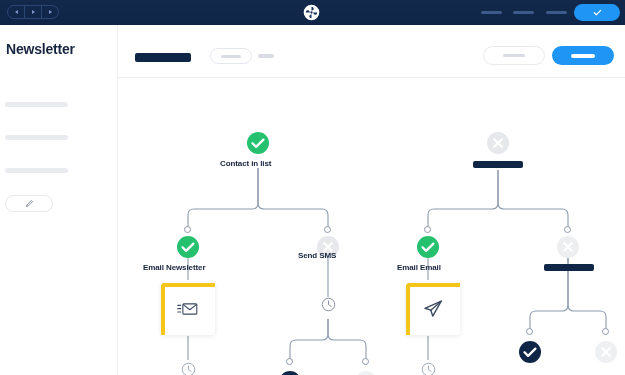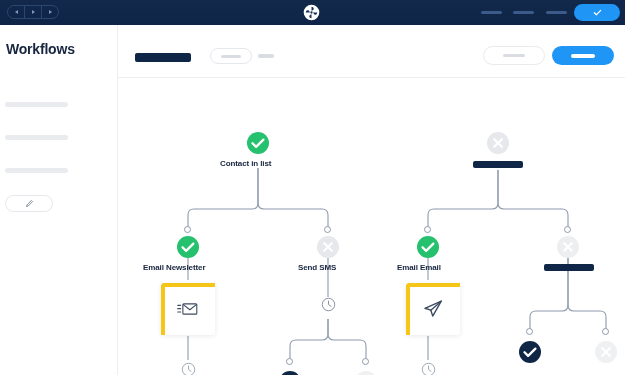--- a/index.html
+++ b/index.html
@@ -186,21 +186,21 @@
     <div class="tb-dash d3"></div>
 
     <div class="tb-cta">
       <svg width="11" height="11" viewBox="0 0 24 24">
         <path d="M5 12.5l4.5 4.5L19 7.5" stroke="#ffffff" stroke-width="2.6" fill="none" stroke-linecap="round" stroke-linejoin="round"></path>
       </svg>
     </div>
   </div>
 
   <div class="sidebar">
-    <div class="side-title">Workflows</div>
+    <div class="side-title">Newsletter</div>
     <div class="side-bar-ph b1"></div>
     <div class="side-bar-ph b2"></div>
     <div class="side-bar-ph b3"></div>
     <div class="side-edit">
       <svg width="9" height="9" viewBox="0 0 24 24">
         <path d="M4 20l1-4L17 4l3 3L8 19l-4 1z" fill="none" stroke="#5b6677" stroke-width="1.9" stroke-linejoin="round"></path>
       </svg>
     </div>
   </div>
 
@@ -274,21 +274,21 @@
           <path d="M6.5 12.3l3.6 3.6 7.3-7.3" stroke="#fff" stroke-width="2.3" fill="none" stroke-linecap="round" stroke-linejoin="round"></path>
         </svg>
         <div class="node-label" style="left:-33px;top:28px">Email Newsletter</div>
       </div>
 
       <div class="node" style="left:198px;top:157px">
         <svg class="badge" viewBox="0 0 24 24">
           <circle cx="12" cy="12" r="11" fill="#e6e8eb"></circle>
           <path d="M8.2 8.2l7.6 7.6M15.8 8.2l-7.6 7.6" stroke="#fff" stroke-width="2.1" stroke-linecap="round"></path>
         </svg>
-        <div class="node-label" style="left:-18px;top:28px">Send SMS</div>
+        <div class="node-label" style="left:-18px;top:16px">Send SMS</div>
       </div>
 
       <div class="node" style="left:298px;top:157px">
         <svg class="badge" viewBox="0 0 24 24">
           <circle cx="12" cy="12" r="11" fill="#25c16f"></circle>
           <path d="M6.5 12.3l3.6 3.6 7.3-7.3" stroke="#fff" stroke-width="2.3" fill="none" stroke-linecap="round" stroke-linejoin="round"></path>
         </svg>
         <div class="node-label" style="left:-19px;top:28px">Email Email</div>
       </div>
 

